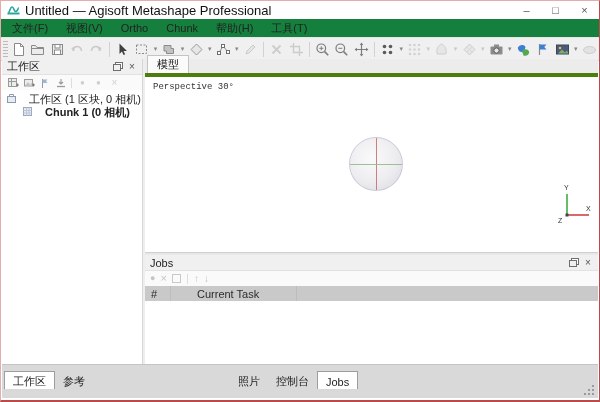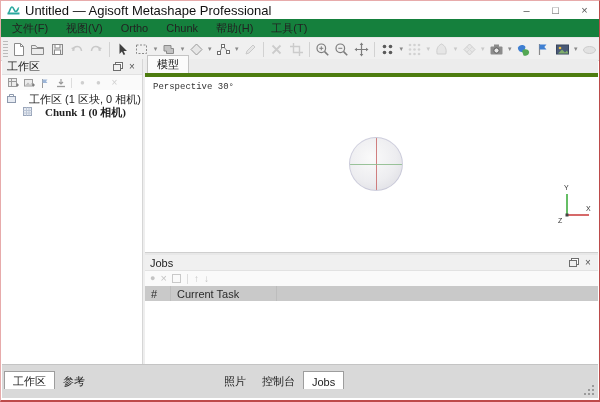--- a/index.html
+++ b/index.html
@@ -35,21 +35,21 @@
   .pbtn{width:14px;height:13px;display:flex;align-items:center;justify-content:center;color:#555;font-size:10px;}
   .panel-tools{height:15px;display:flex;align-items:center;gap:3px;padding-left:4px;background:#fafafa;}
   .ptool{width:13px;height:13px;display:flex;align-items:center;justify-content:center;}
   .pdot{color:#cfcfcf;font-size:8px;}
   .px{color:#cfcfcf;font-size:10px;}
   .psep{width:1px;height:10px;background:#ddd;margin:0 1px;}
   .tree{flex:1;padding-top:3px;}
   .tree-row{display:flex;align-items:center;height:13px;padding-left:4px;gap:12px;}
   .tree-row.indent{padding-left:20px;}
   .tree-label{white-space:nowrap;}
-  .tree-row.bold .tree-label{font-weight:bold;font-family:Liberation Serif, serif;}
+  .tree-row.bold .tree-label{font-weight:bold;}
   .vsplit{width:2px;background:#eee;border-left:1px solid #d6d6d6;}
 
   
   .right-col{flex:1;display:flex;flex-direction:column;min-width:0;}
   .view-tabstrip{height:14px;background:#ececec;border-bottom:4px solid #4d7c0f;display:flex;align-items:flex-end;padding-left:2px;}
   .view-tab{background:#fbfbfb;border:1px solid #c4c4c4;border-bottom:none;padding:1px 9px 1px 9px;font-size:11px;color:#111;}
   .viewport{height:175px;background:#fff;position:relative;overflow:hidden;}
   .overlay-text{position:absolute;left:8px;top:5px;font-family:Liberation Mono, monospace;font-size:9px;color:#333;}
   .sphere{position:absolute;left:204px;top:60px;width:52px;height:52px;border-radius:50%;
     background:radial-gradient(circle at 42% 38%, #fafafa 0%, #ededf0 55%, #dddde3 90%, #d6d6de 100%);
@@ -61,29 +61,29 @@
 
   
   .jobs-panel{flex:1;display:flex;flex-direction:column;min-height:0;}
   .jobs-tools{height:15px;display:flex;align-items:center;gap:5px;padding-left:5px;background:#fafafa;}
   .jt{color:#c4c4c4;font-size:9px;line-height:1;}
   .jt-square{width:7px;height:7px;border:1px solid #c9c9c9;}
   .jobs-header{height:15px;background:#c9c9c9;display:flex;align-items:center;color:#2b2b2b;}
   .jh-cell{padding-left:6px;box-sizing:border-box;border-right:1px solid #bdbdbd;height:100%;display:flex;align-items:center;}
   .jh-num{width:26px;}
   .jh-project{width:216px;}
-  .jh-task{width:106px;}
+  .jh-task{width:106px;margin-left:20px;}
   .jh-status{flex:1;border-right:none;}
   .jobs-body{flex:1;background:#fff;}
 
   
   .bottom-dock{position:absolute;left:1px;right:1px;bottom:2px;height:33px;background:#d9d9d9;border-top:1px solid #c4c4c4;}
   .dock-tabs{position:absolute;top:6px;height:18px;display:flex;align-items:stretch;}
   .dock-tabs.left-group{left:2px;}
-  .dock-tabs.center-group{left:214px;}
+  .dock-tabs.center-group{left:228px;}
   .dock-tab{padding:2px 8px 0 8px;color:#222;display:flex;align-items:center;}
   .dock-tab.active{background:#fff;border:1px solid #9d9d9d;border-bottom:none;}
   .size-grip{position:absolute;right:3px;bottom:3px;width:11px;height:11px;
     background:
       radial-gradient(circle at 9px 2px, #9a9a9a 1px, transparent 1.4px),
       radial-gradient(circle at 9px 6px, #9a9a9a 1px, transparent 1.4px),
       radial-gradient(circle at 5px 6px, #9a9a9a 1px, transparent 1.4px),
       radial-gradient(circle at 9px 10px,#9a9a9a 1px, transparent 1.4px),
       radial-gradient(circle at 5px 10px,#9a9a9a 1px, transparent 1.4px),
       radial-gradient(circle at 1px 10px,#9a9a9a 1px, transparent 1.4px);}

